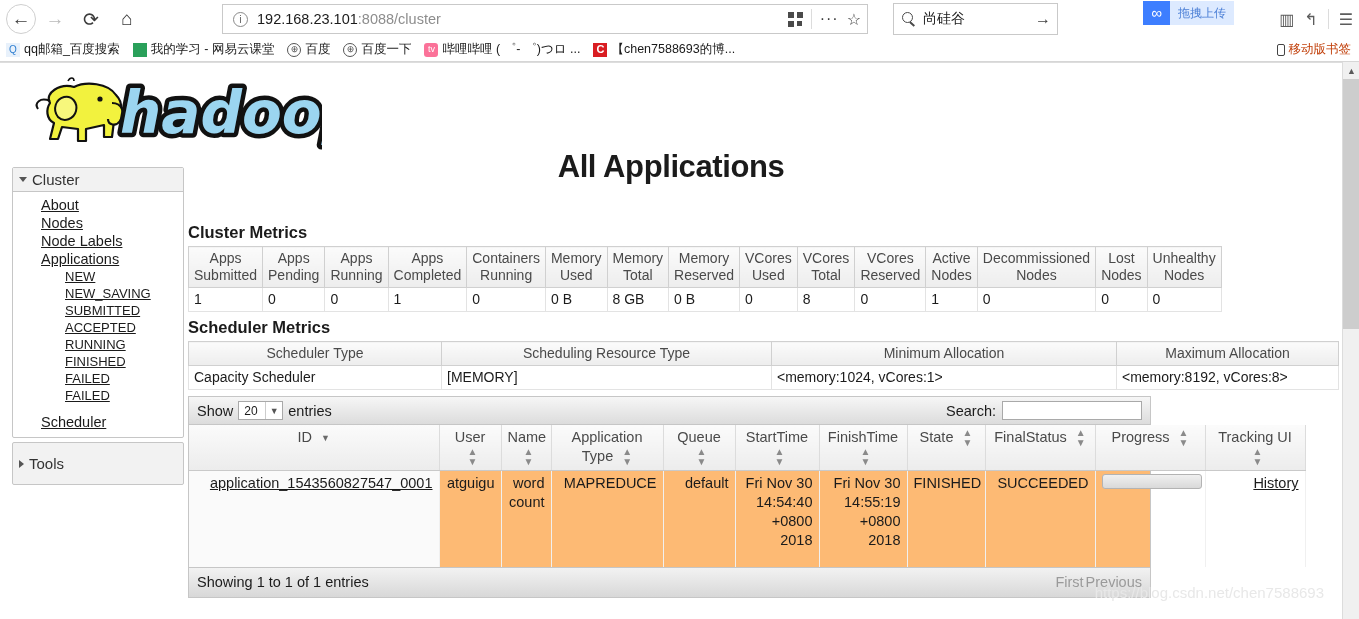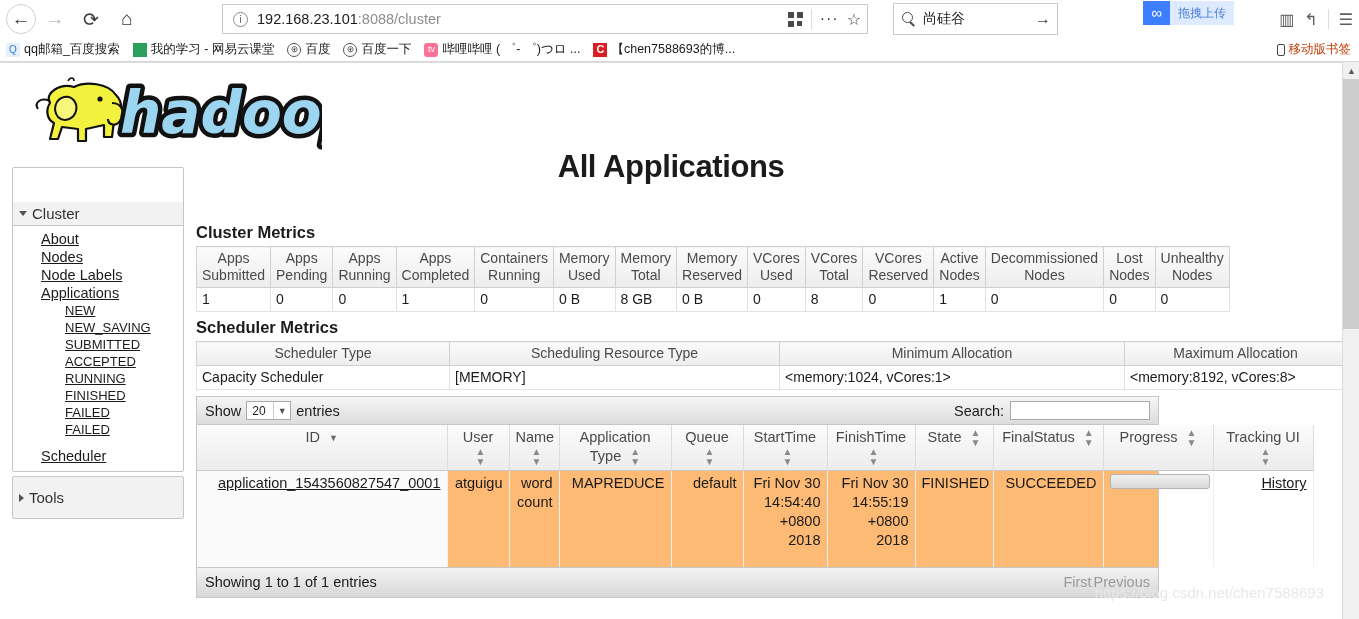--- a/index.html
+++ b/index.html
@@ -145,41 +145,41 @@
 
   
   #sidebar { position: absolute; left: 12px; top: 104px; width: 172px; }
   .panel {
     border: 1px solid #c6c6c6; background: #fff;
     border-radius: 2px;
   }
   .panel-head {
     background: #f2f2f2; border-bottom: 1px solid #c6c6c6;
     padding: 3px 6px; font-size: 15px; color: #333;
-    display: flex; align-items: center; gap: 5px; margin-top: 34px;
+    display: flex; align-items: center; gap: 5px;
   }
   .caret-down { width:0;height:0;border-left:4px solid transparent;border-right:4px solid transparent;border-top:5px solid #555; }
   .caret-right { width:0;height:0;border-top:4px solid transparent;border-bottom:4px solid transparent;border-left:5px solid #555; }
   .panel-body { padding: 4px 0 6px 0; }
   .nav-link {
     display: block; font-size: 14.5px; color: #1b1b1b;
     text-decoration: underline; line-height: 18px;
     padding-left: 28px; white-space: nowrap;
   }
   .nav-link.sub { padding-left: 52px; font-size: 13px; line-height: 17px; }
   .nav-gap { height: 9px; }
   #tools-panel {
     margin-top: 4px;
     border: 1px solid #c6c6c6; background: #f2f2f2; border-radius: 2px;
     padding: 12px 6px; font-size: 15px; color: #333;
     display: flex; align-items: center; gap: 5px;
   }
 
   
-  #main { position: absolute; left: 196px; top: 160px; width: 963px; }
+  #main { position: absolute; left: 188px; top: 160px; width: 963px; }
   .section-title { font-size: 16.5px; color: #1b1b1b; margin: 0 0 4px 0; }
 
   table.metrics {
     border-collapse: collapse; table-layout: fixed;
     background: #fff; border: 1px solid #d0d0d0;
   }
   table.metrics th {
     background: linear-gradient(#fbfbfb,#ededed);
     border: 1px solid #d0d0d0;
     font-weight: normal; font-size: 14px; color: #4a4a4a;

